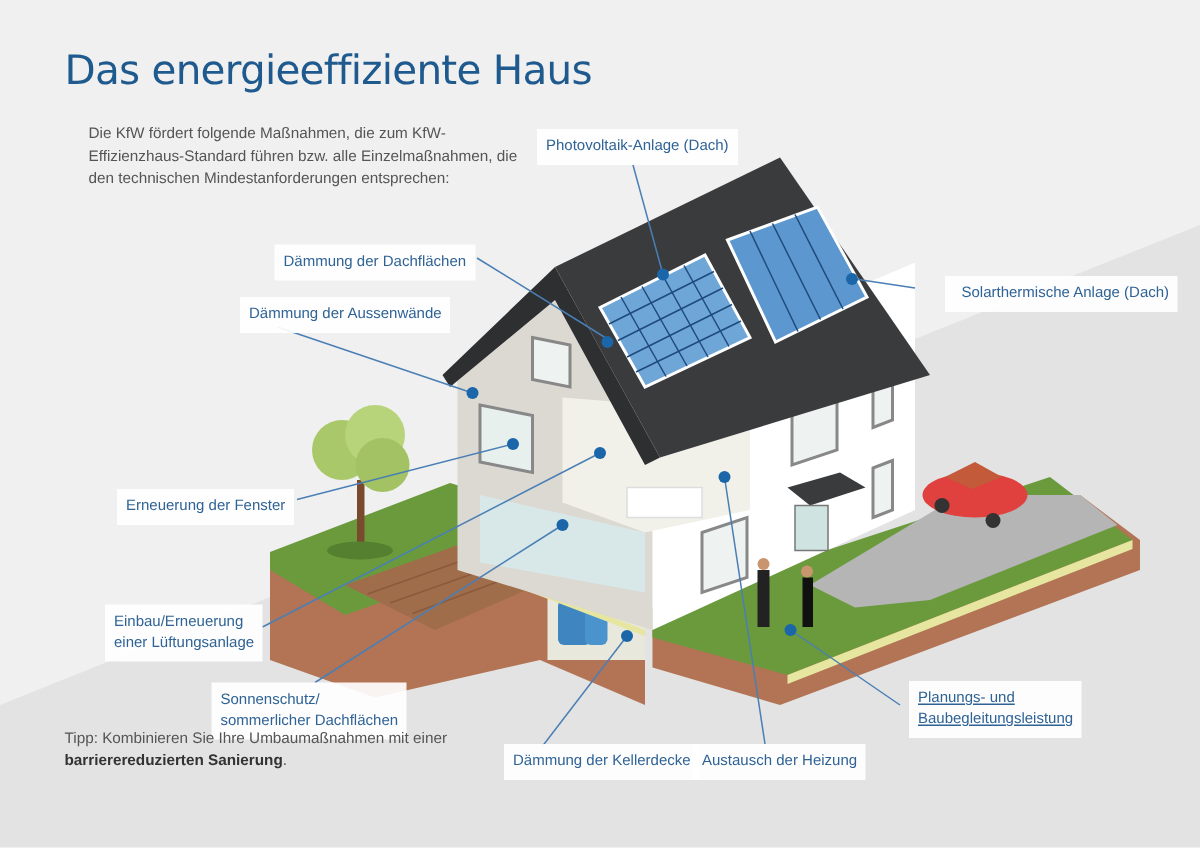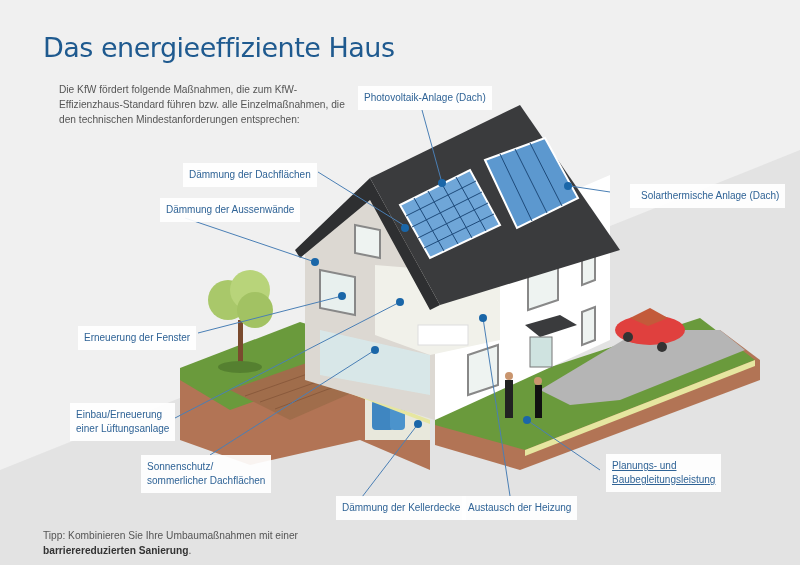--- a/index.html
+++ b/index.html
@@ -1,21 +1,21 @@
 <!DOCTYPE html>
 <html><head>
 <meta charset="utf-8">
 <style>
   html,body{margin:0;padding:0;}
   body{width:800px;height:565px;overflow:hidden;font-family:"Liberation Sans",sans-serif;}
   .canvas{position:relative;width:800px;height:565px;background:#f0f0f0;overflow:hidden;}
   .bg-diag{position:absolute;left:0;top:0;width:800px;height:565px;}
   .title{position:absolute;left:43px;top:32px;font-size:27px;color:#1f5a8f;font-family:"DejaVu Sans",sans-serif;font-weight:normal;letter-spacing:-0.5px;white-space:nowrap;}
   .intro{position:absolute;left:43px;top:82px;width:290px;font-size:10.2px;line-height:15px;color:#555;margin-left:16px;}
-  .tip{position:absolute;left:43px;top:485px;width:260px;font-size:10.2px;line-height:15px;color:#555;margin-top:43px;}
+  .tip{position:absolute;left:43px;top:485px;width:260px;font-size:10.2px;line-height:15px;color:#555;}
   .tip b{color:#333;}
   .label{position:absolute;background:rgba(255,255,255,0.92);color:#2f6396;font-size:10px;line-height:14px;padding:5px 6px;white-space:nowrap;}
   .house{position:absolute;left:0;top:0;}
 </style>
 </head>
 <body>
 
 <div class="canvas">
 
   <svg class="bg-diag" viewBox="0 0 800 565">

